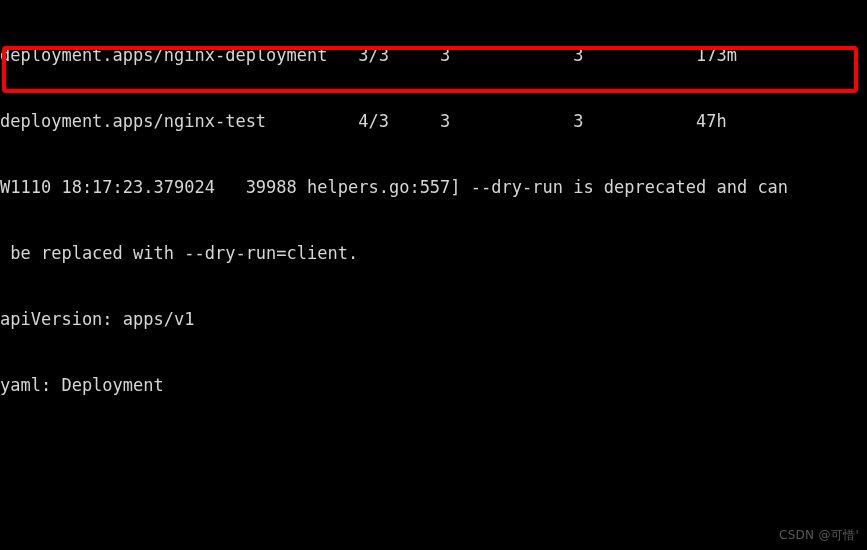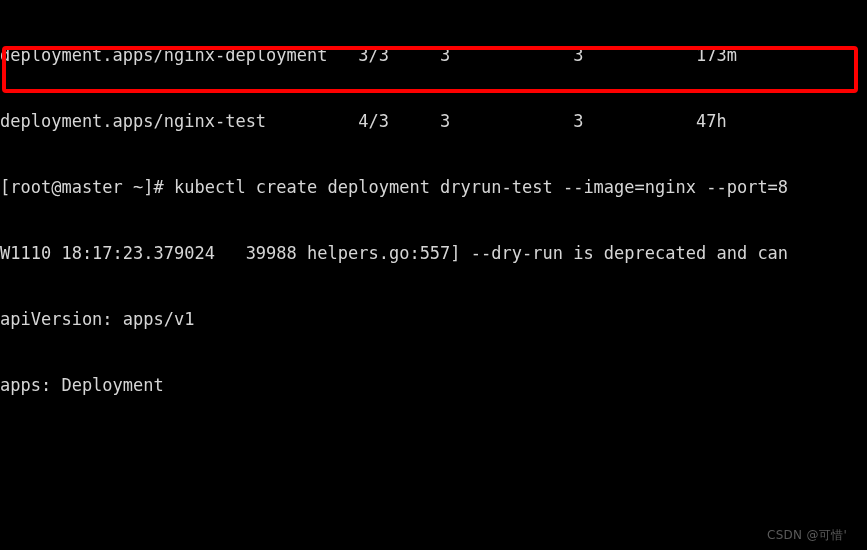--- a/index.html
+++ b/index.html
@@ -45,39 +45,39 @@
     width: 856px;
     height: 47px;
     border: 4px solid #fe0000;
     border-radius: 4px;
     box-sizing: border-box;
     pointer-events: none;
   }
 
   #watermark {
     position: absolute;
-    right: 20px;
+    right: 8px;
     bottom: 6px;
     font-family: "DejaVu Sans", "Liberation Sans", sans-serif;
     font-size: 12px;
     color: #5a5a5a;
     letter-spacing: 0.3px;
     white-space: pre;
   }
 </style>
 </head>
 <body>
 
 <div id="terminal">
   <div class="line">deployment.apps/nginx-deployment   3/3     3            3           173m</div>
   <div class="line">deployment.apps/nginx-test         4/3     3            3           47h</div>
-  <div class="line">[root@master ~]# kubectl create deployment dryrun-test --image=nginx --port=8</div>
   <div class="line">W1110 18:17:23.379024   39988 helpers.go:557] --dry-run is deprecated and can</div>
+  <div class="line"> be replaced with --dry-run=client.</div>
   <div class="line">apiVersion: apps/v1</div>
-  <div class="line">apps: Deployment</div>
+  <div class="line">yaml: Deployment</div>
   
   
   
   
   
   
   
   
   
   

